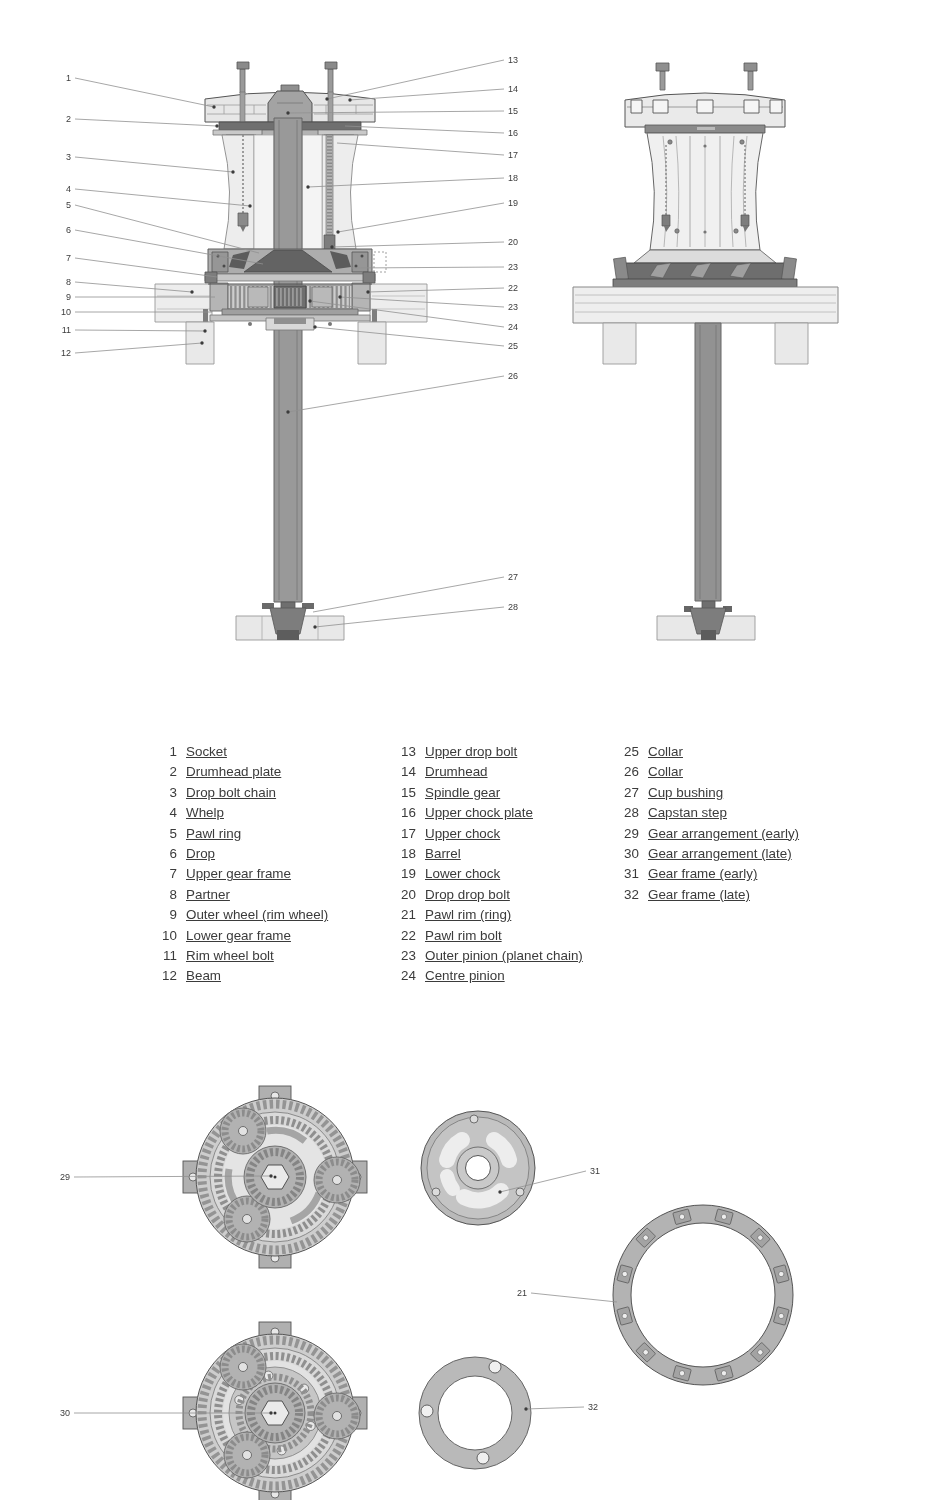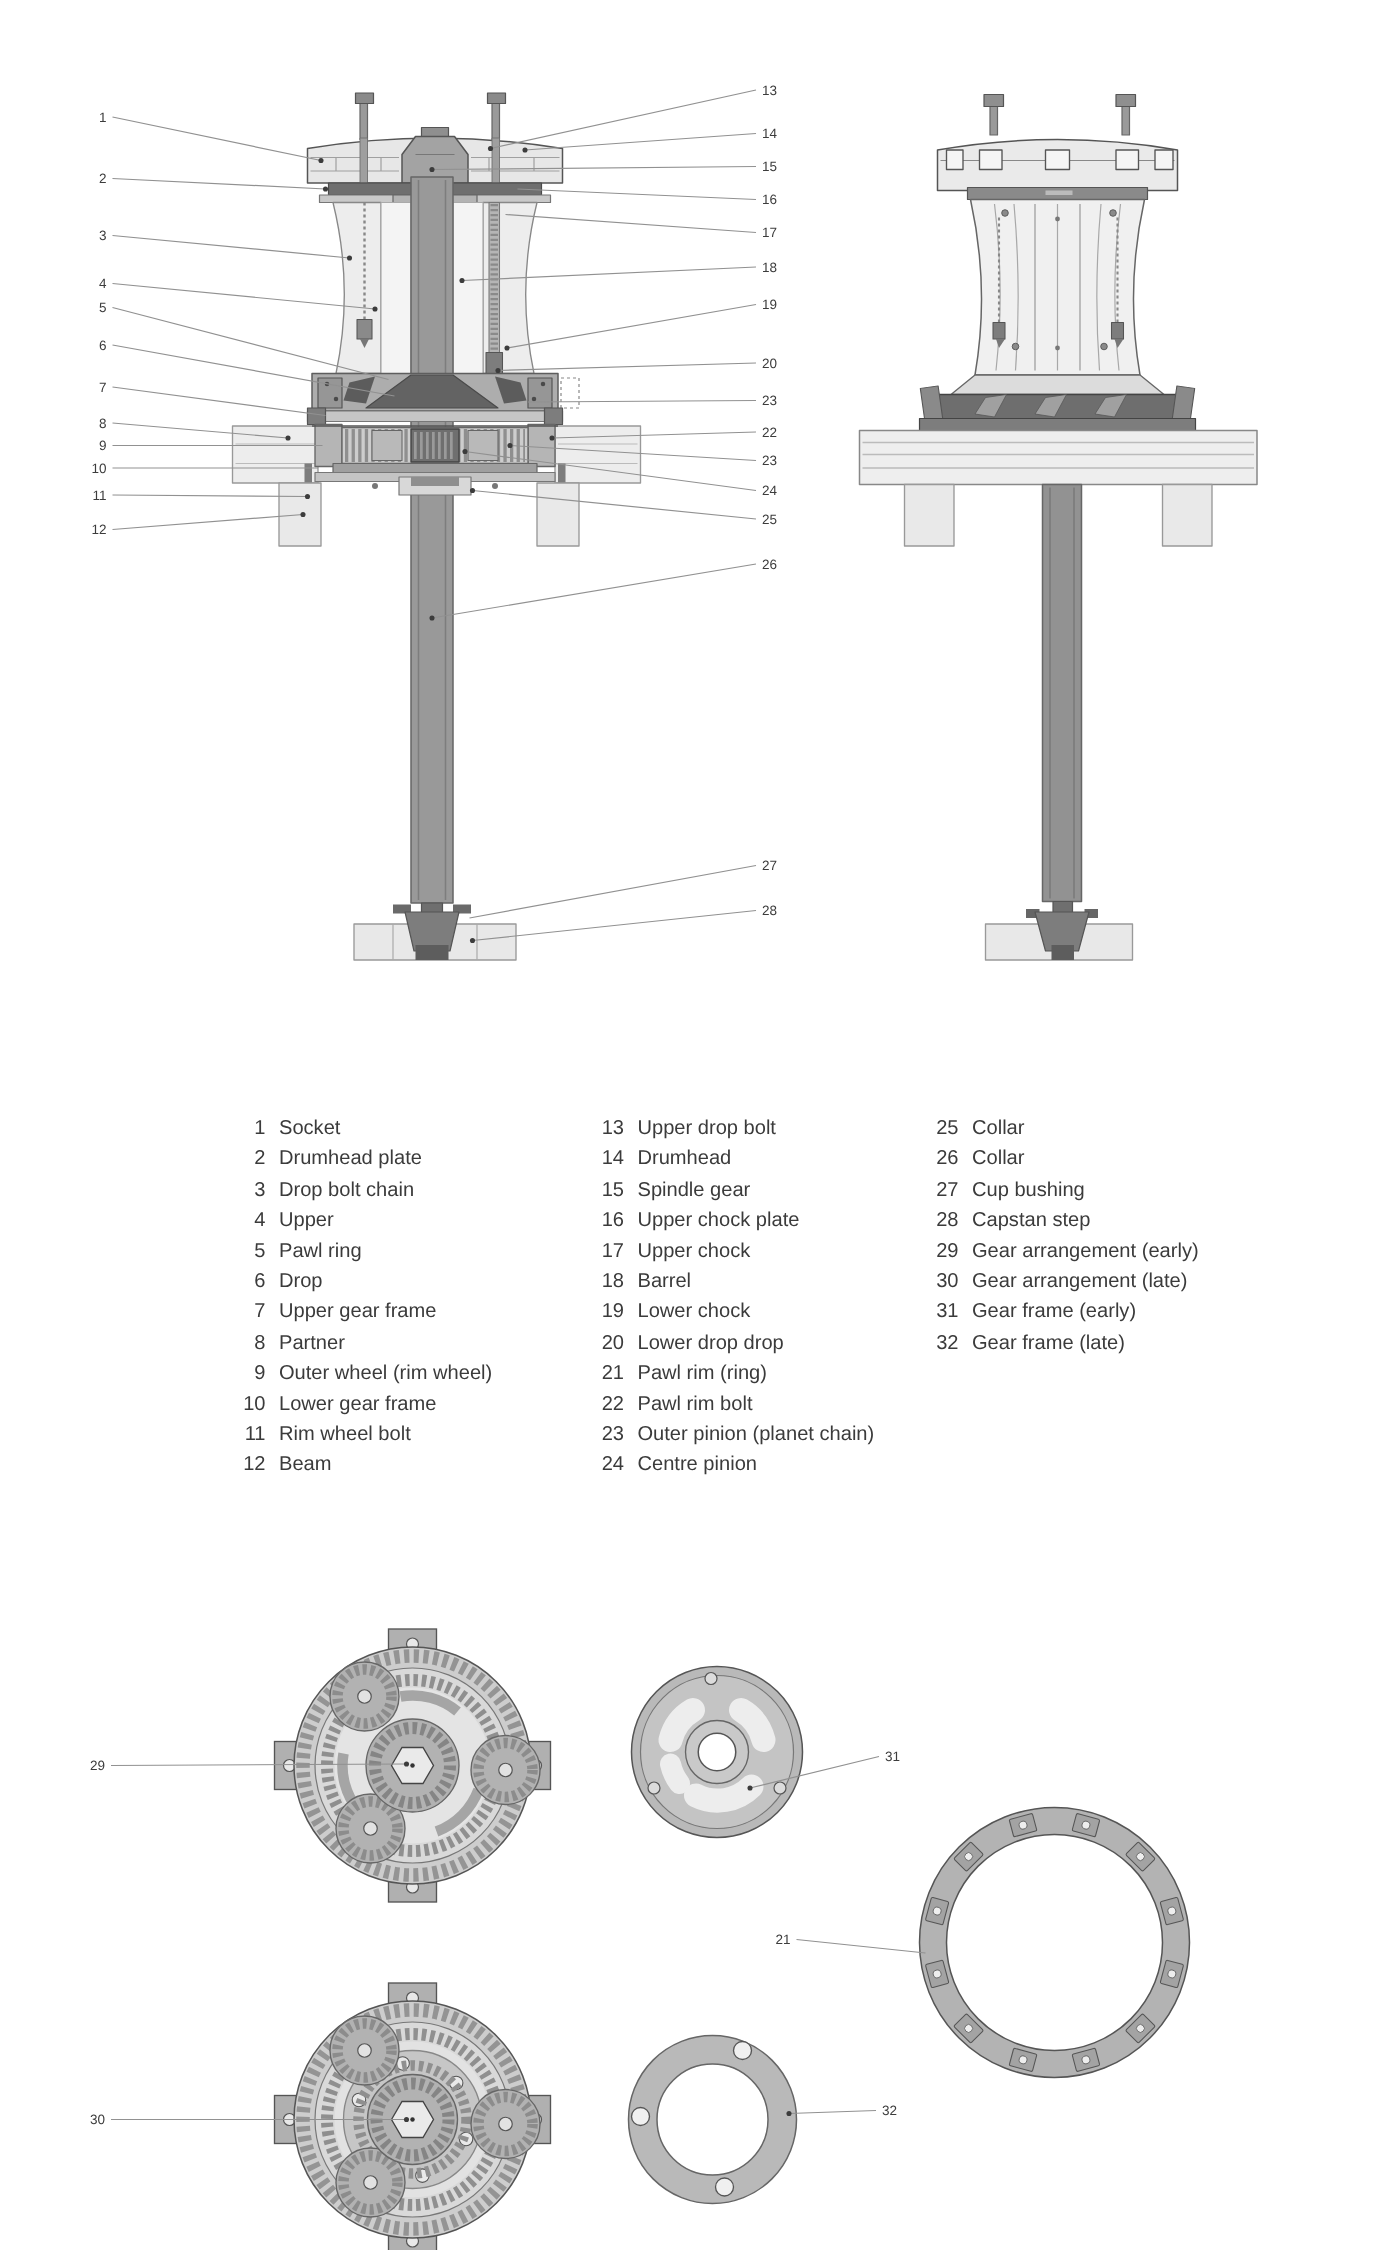--- a/index.html
+++ b/index.html
@@ -7,21 +7,21 @@
         font-family:"Liberation Sans",sans-serif;}
   #diagram{position:absolute;left:0;top:0;}
   #diagram text{font-family:"Liberation Sans",sans-serif;}
   .legend{position:absolute;left:0;top:0;width:932px;}
   .legend-col{position:absolute;}
   #legend-col-0{left:151px;top:742px;}
   #legend-col-1{left:390px;top:742px;}
   #legend-col-2{left:613px;top:742px;}
   .legend-row{display:flex;line-height:20.4px;font-size:13.4px;color:#3b3b3b;}
   .legend-num{width:26px;text-align:right;margin-right:9px;flex:none;}
-  .legend-label{white-space:nowrap;}
+  .legend-label{white-space:nowrap;text-decoration:underline;}
 </style>
 </head>
 <body>
 
 <div class="page">
 
 <svg id="diagram" width="932" height="1500" viewBox="0 0 932 1500">
 
   <g stroke-linejoin="round">
 
@@ -472,21 +472,21 @@
         <div class="legend-row">
           <span class="legend-num">2</span>
           <span class="legend-label">Drumhead plate</span>
         </div>
         <div class="legend-row">
           <span class="legend-num">3</span>
           <span class="legend-label">Drop bolt chain</span>
         </div>
         <div class="legend-row">
           <span class="legend-num">4</span>
-          <span class="legend-label">Upper</span>
+          <span class="legend-label">Whelp</span>
         </div>
         <div class="legend-row">
           <span class="legend-num">5</span>
           <span class="legend-label">Pawl ring</span>
         </div>
         <div class="legend-row">
           <span class="legend-num">6</span>
           <span class="legend-label">Drop</span>
         </div>
         <div class="legend-row">
@@ -538,21 +538,21 @@
         <div class="legend-row">
           <span class="legend-num">18</span>
           <span class="legend-label">Barrel</span>
         </div>
         <div class="legend-row">
           <span class="legend-num">19</span>
           <span class="legend-label">Lower chock</span>
         </div>
         <div class="legend-row">
           <span class="legend-num">20</span>
-          <span class="legend-label">Lower drop drop</span>
+          <span class="legend-label">Drop drop bolt</span>
         </div>
         <div class="legend-row">
           <span class="legend-num">21</span>
           <span class="legend-label">Pawl rim (ring)</span>
         </div>
         <div class="legend-row">
           <span class="legend-num">22</span>
           <span class="legend-label">Pawl rim bolt</span>
         </div>
         <div class="legend-row">

